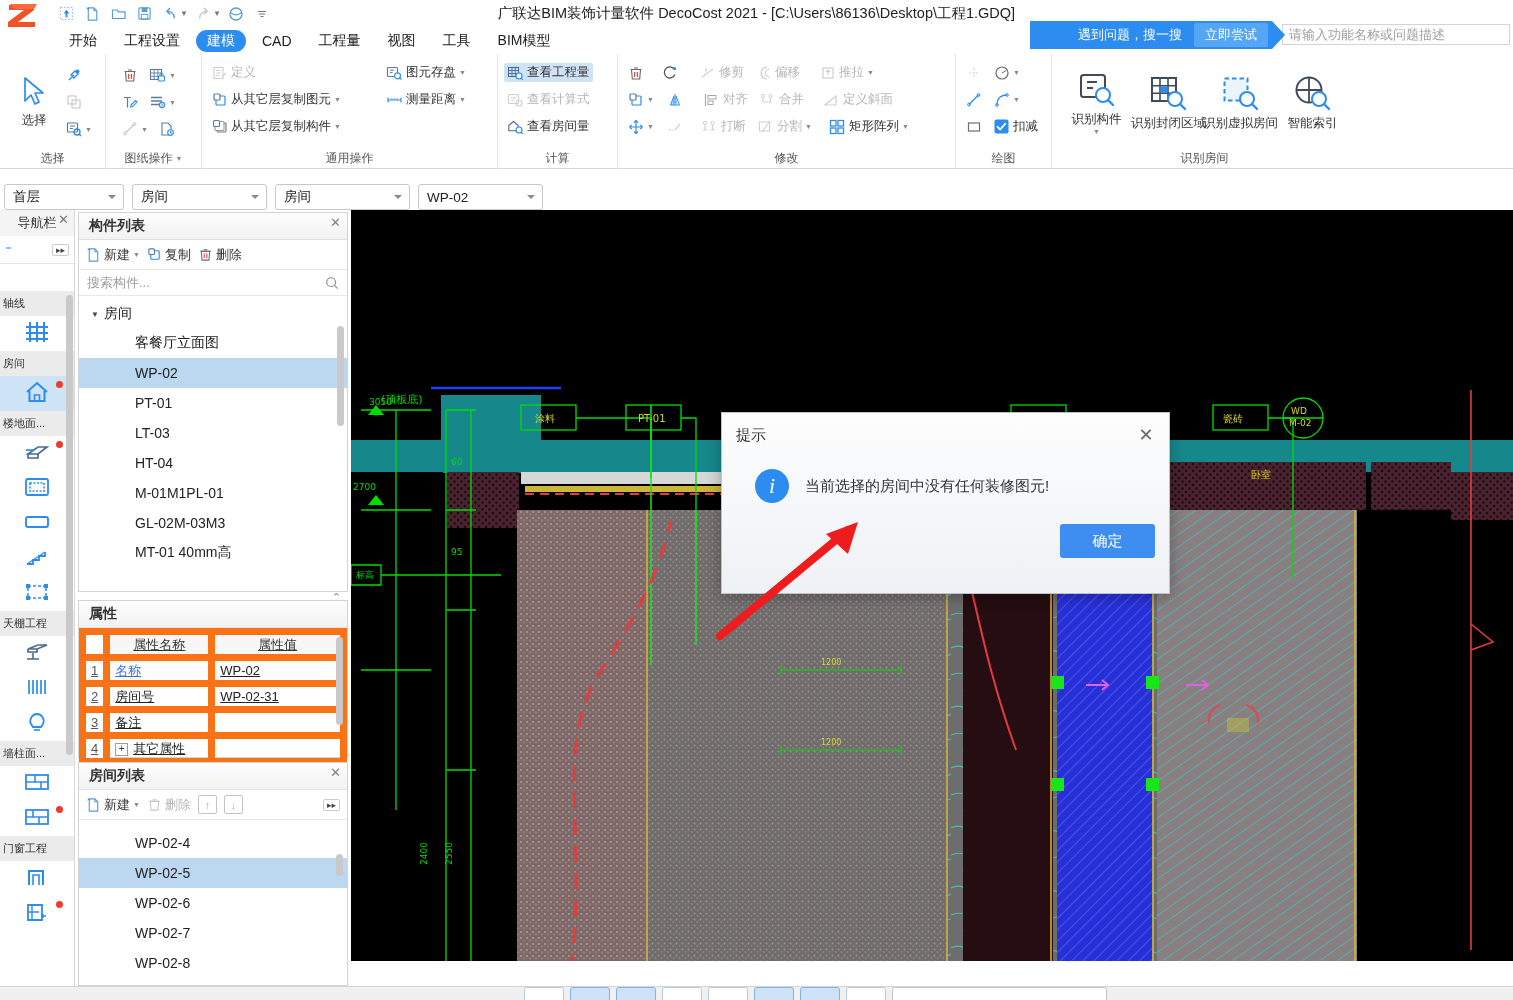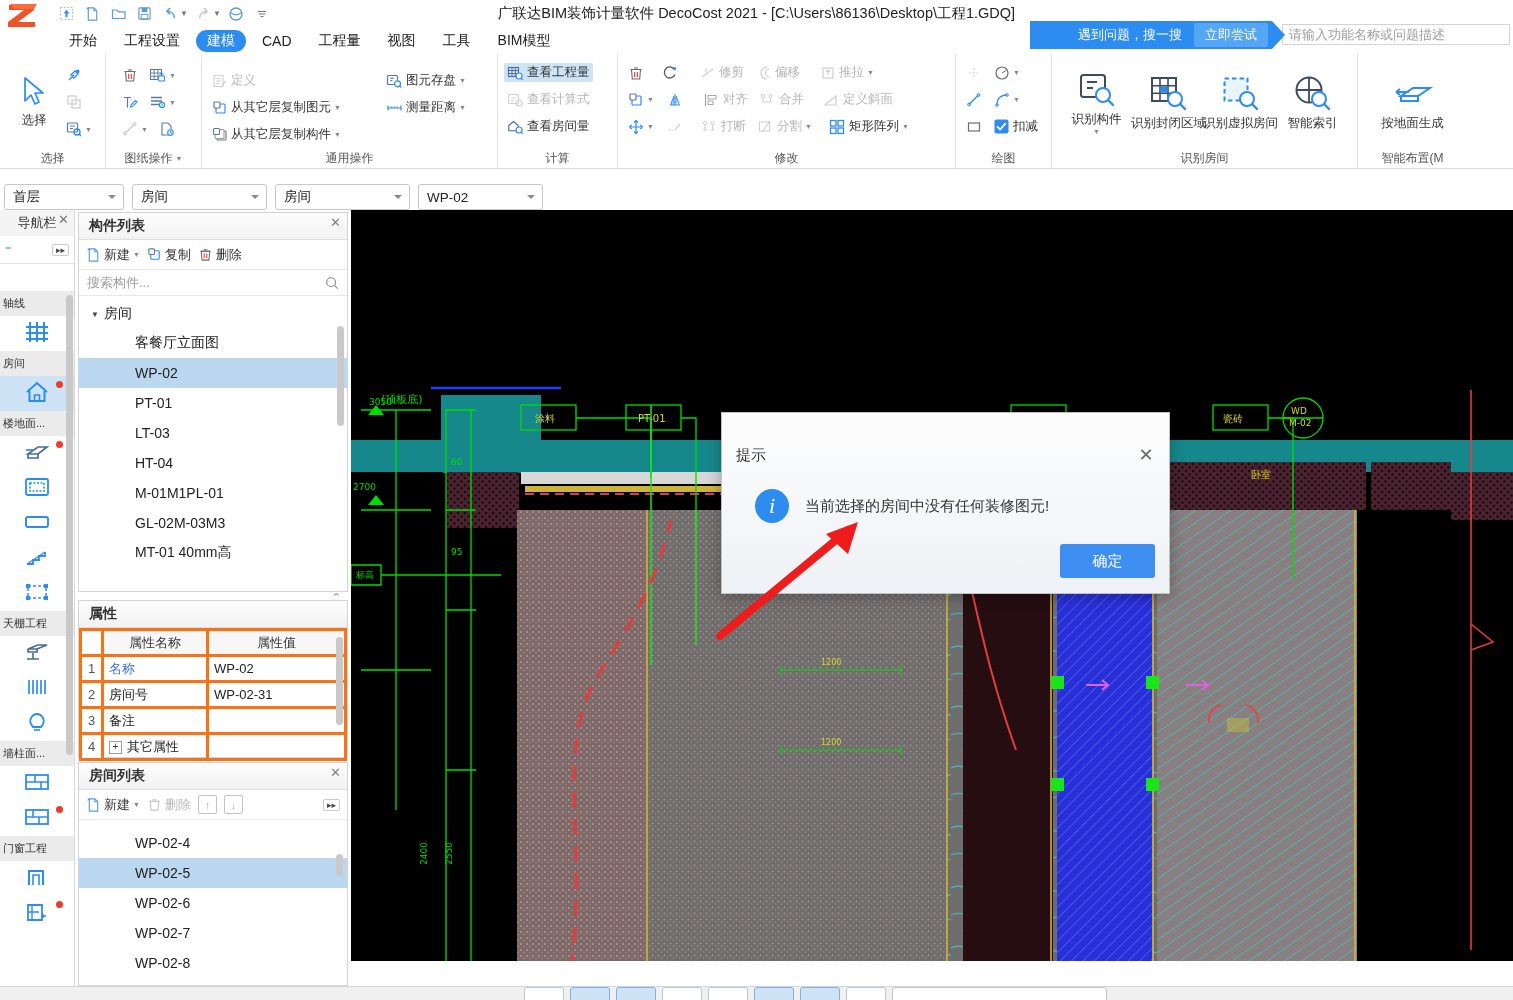--- a/index.html
+++ b/index.html
@@ -191,22 +191,22 @@
     font-size: 14px; color: #222;
   }
   .tree-item.sel { background: #bcd7f0; }
   .panel-track {
     position: absolute; right: 3px; width: 7px; background: #c9c9c9; border-radius: 4px;
   }
 
   
   .ptable { width: 100%; border-collapse: collapse; font-size: 13px; }
   .ptable th, .ptable td {
-    border: 3px solid #f97316; height: 26px; padding: 0 5px; text-align: left;
-    font-weight: normal; color: #222;
+    border: 7px solid #f97316; height: 26px; padding: 0 5px; text-align: left;
+    font-weight: normal; color: #222; text-decoration: underline;
   }
   .ptable th { background: #f7f7f7; text-align: center; color: #333; }
   .ptable .idx { width: 22px; text-align: center; color: #555; background: #fff; }
   .ptable .nm { width: 105px; }
   .ptable .blue { color: #3d6fd6; }
   .expand {
     display: inline-flex; width: 13px; height: 13px; border: 1px solid #9d9d9d;
     align-items: center; justify-content: center; font-size: 10px; line-height: 1;
     margin-right: 5px; color: #333; vertical-align: middle;
   }
@@ -224,21 +224,21 @@
   .cv-svg { position: absolute; inset: 0; }
 
   
   .dialog {
     position: absolute; left: 721px; top: 412px; width: 449px; height: 182px;
     background: linear-gradient(180deg,#fdfdfd 0%,#f7f8fa 45%,#eef1f5 100%);
     border: 1px solid #c2c2c2; box-shadow: 0 3px 14px rgba(0,0,0,.28); z-index: 60;
   }
   .dlg-head {
     height: 44px; display: flex; align-items: center; padding: 0 14px;
-    font-size: 15px; color: #333; position: relative; margin-top: 20px;
+    font-size: 15px; color: #333; position: relative;
   }
   .dlg-x {
     position: absolute; right: 12px; top: 11px; width: 22px; height: 22px;
     display: flex; align-items: center; justify-content: center;
     color: #6b6b6b; font-size: 18px; line-height: 1;
   }
   .dlg-body { display: flex; align-items: center; gap: 16px; padding: 12px 0 0 33px; }
   .dlg-icon {
     width: 34px; height: 34px; border-radius: 50%; background: #2d8cf0; color: #fff;
     display: flex; align-items: center; justify-content: center;
@@ -470,21 +470,21 @@
           </div>
         </div>
       </div>
       <div class="rlabel">
         <span>图纸操作</span>
         <span style="font-size:7px;color:#888">▼</span>
       </div>
     </div>
 
     <div class="rgroup" style="width:296px">
-      <div class="rbody" style="align-items:flex-end;padding-top:6px">
+      <div class="rbody" style="align-items:flex-start;padding-top:6px">
         <div class="icol" style="width:100%">
           <div class="irow">
             <div class="ibtn dim" style="width:170px">
               <span class="ic">
                   <svg width="16" height="16" viewBox="0 0 16 16">
                     <rect x="2" y="2.5" width="9" height="11" fill="none" stroke="#cfcfcf" stroke-width="1.1"></rect>
                     <path d="M4.2 5.5h4.5 M4.2 8h4.5 M4.2 10.5h3" stroke="#cfcfcf" stroke-width="1"></path>
                     <path d="M10 12 l4-4" stroke="#cfcfcf" stroke-width="1.1"></path>
                   </svg>
                 </span>
@@ -851,35 +851,20 @@
                 <circle cx="26" cy="24" r="7" fill="#fff" stroke="#2d8cf0" stroke-width="2"></circle>
                 <path d="M31 29 L36 34" stroke="#2d8cf0" stroke-width="2.4" stroke-linecap="round"></path>
               </svg>
             </span>
           <span class="lbl">智能索引</span>
         </div>
       </div>
       <div class="rlabel">识别房间</div>
     </div>
 
-    <div class="rgroup" style="width:110px">
-      <div class="rbody" style="justify-content:center;padding-top:2px">
-        <div class="vbtn" style="width:84px">
-          <span class="ic">
-              <svg width="46" height="38" viewBox="0 0 46 38">
-                <path d="M11 21 L23 13 L40 13 L28 21 Z" fill="none" stroke="#2d8cf0" stroke-width="2"></path>
-                <path d="M11 21 v5 L28 26 v-5" fill="none" stroke="#2d8cf0" stroke-width="2"></path>
-                <path d="M19 17 L6 17 M6 17 l4 -3 M6 17 l4 3" fill="none" stroke="#2d8cf0" stroke-width="2"></path>
-              </svg>
-            </span>
-          <span class="lbl">按地面生成</span>
-        </div>
-      </div>
-      <div class="rlabel">智能布置(M</div>
-    </div>
   </div>
 
   <div class="selbar">
     <div class="combo" style="width:120px">
       <span>首层</span>
       <span class="arr"></span>
     </div>
     <div class="combo" style="width:135px">
       <span>房间</span>
       <span class="arr"></span>

